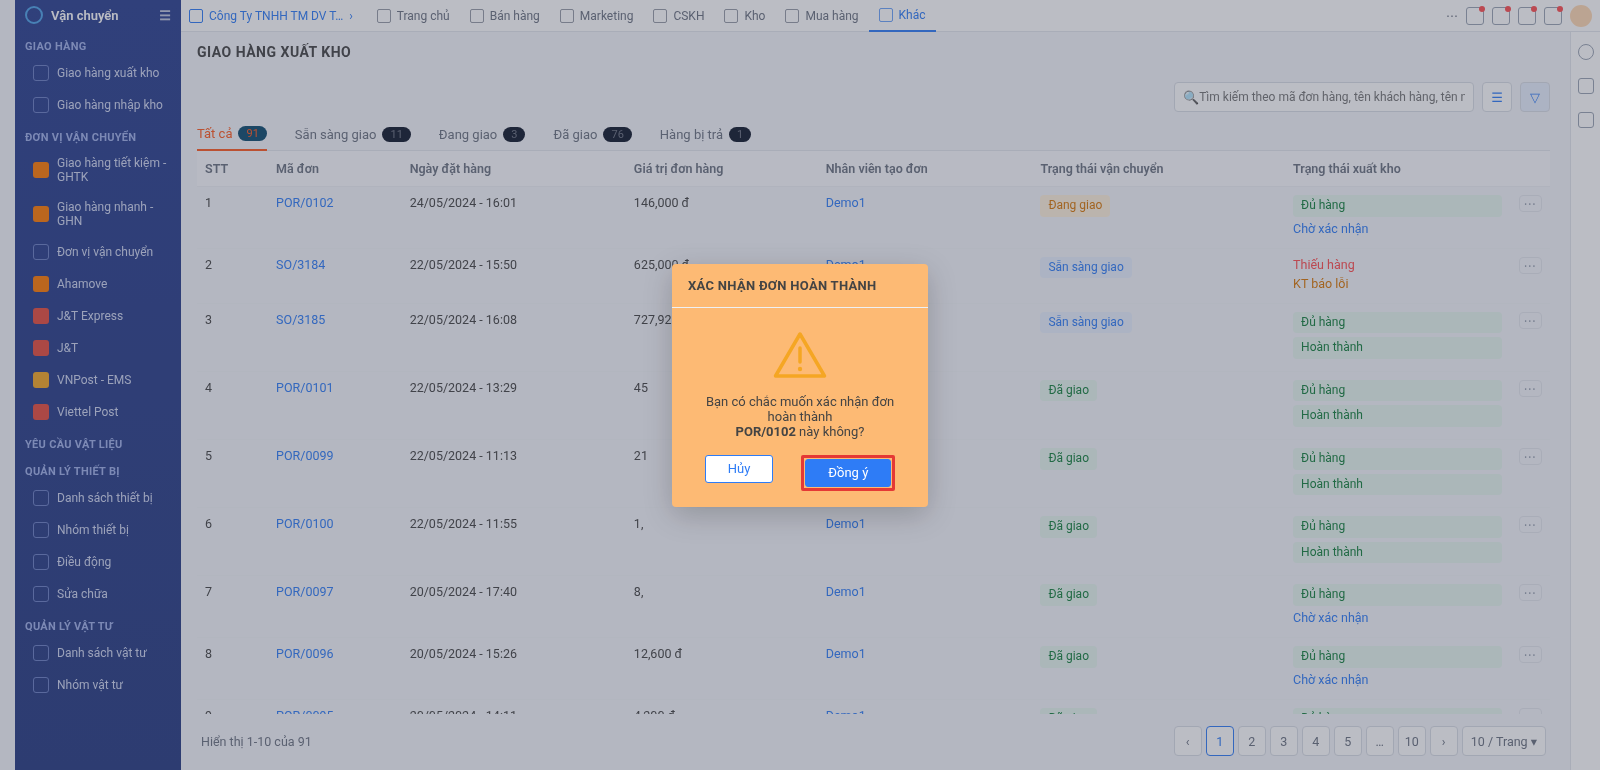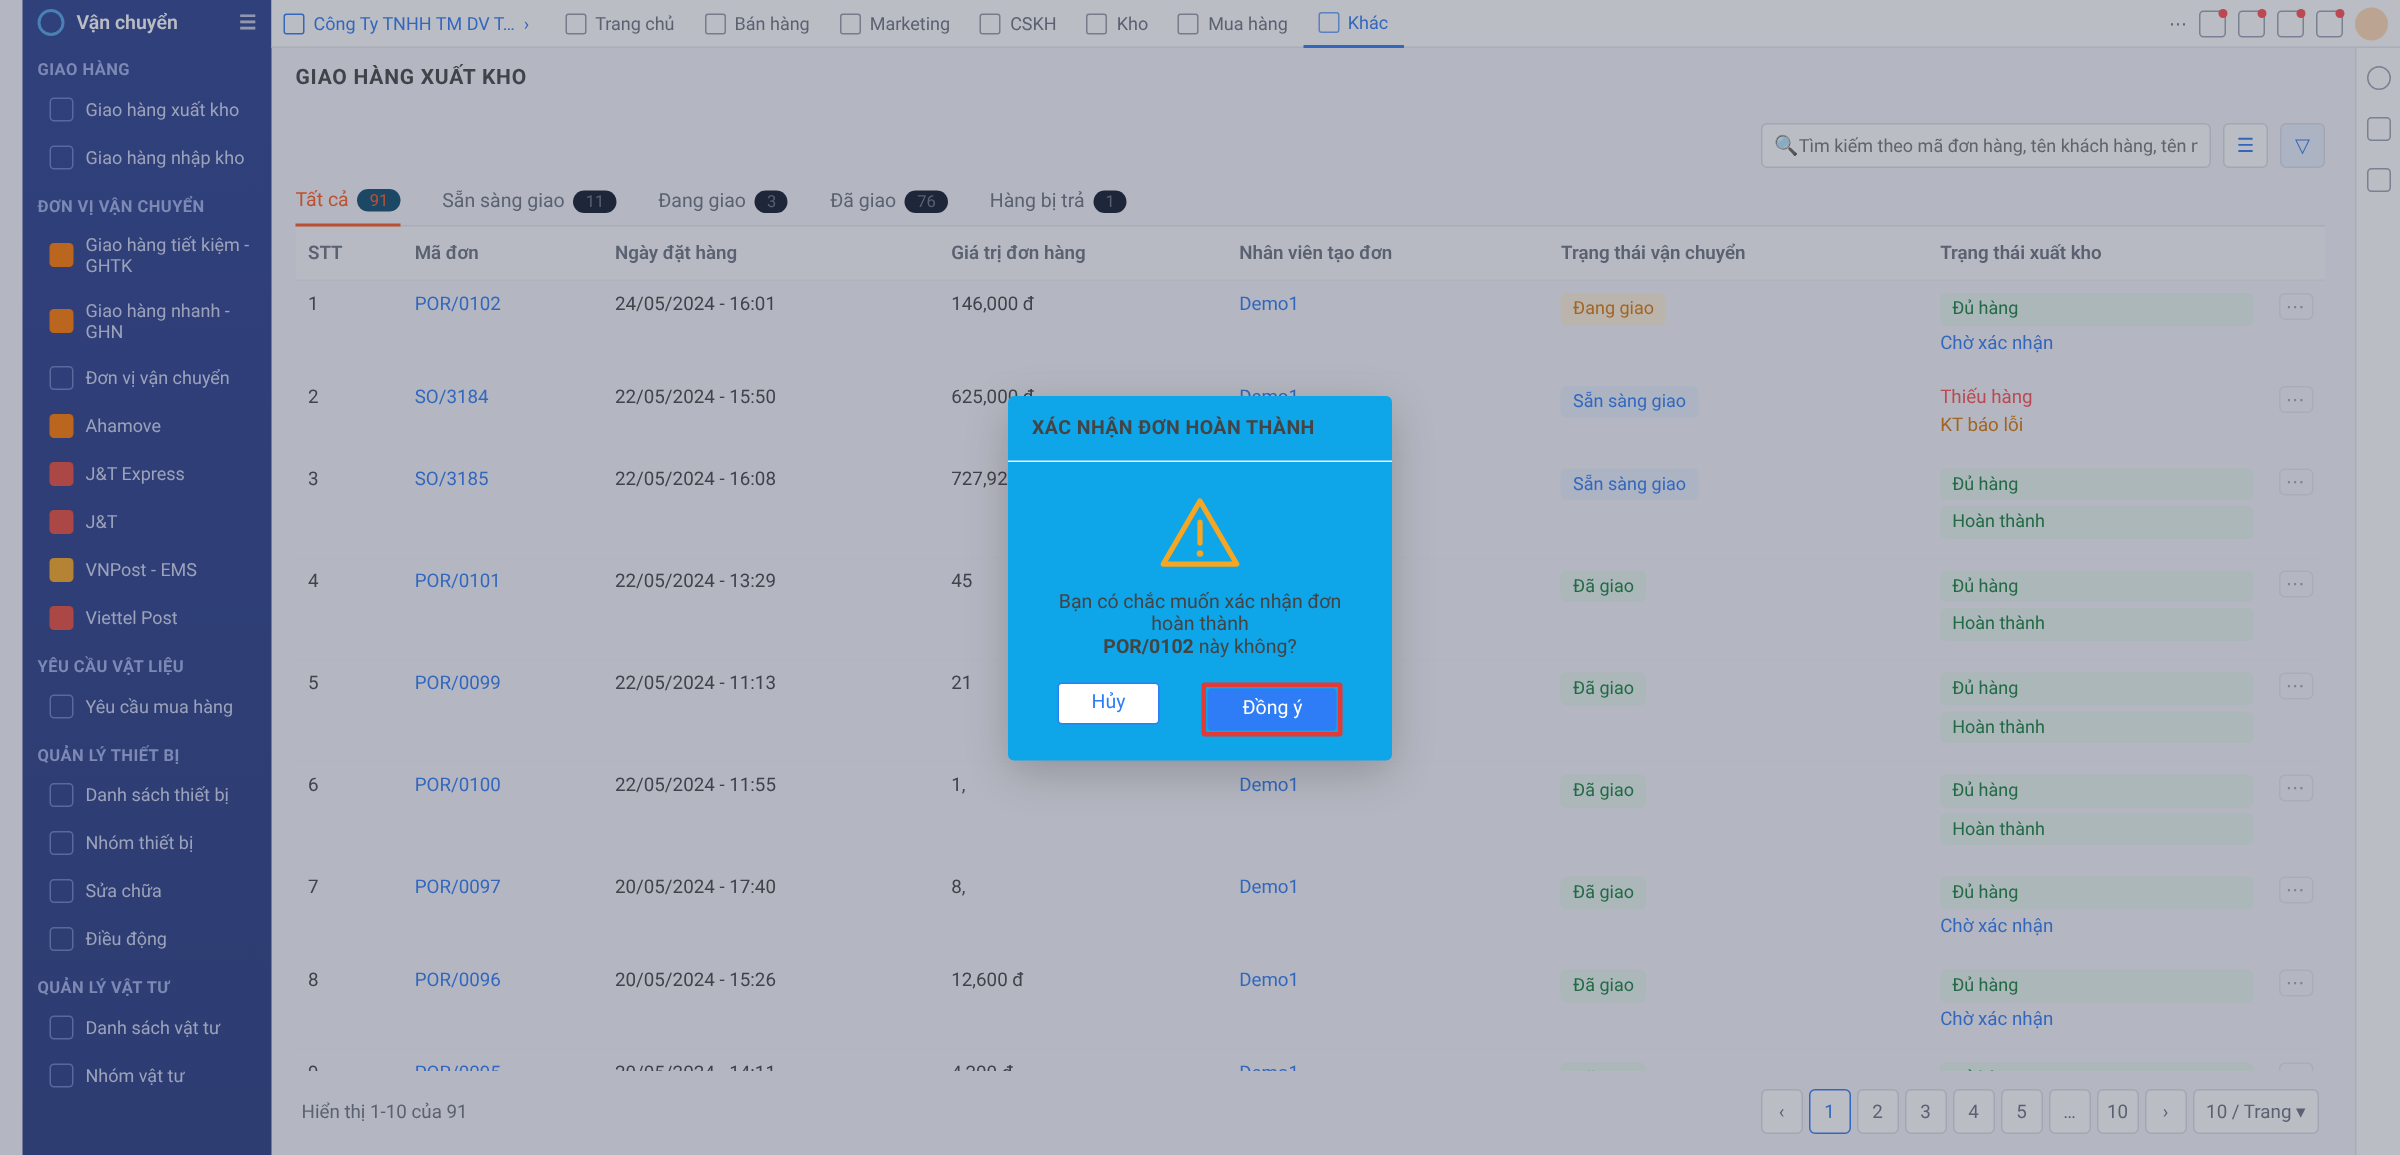--- a/index.html
+++ b/index.html
@@ -74,21 +74,21 @@
 
 
 .footer{ display:flex; align-items:center; padding:12px 4px 14px; font-size:12.5px; color:#6b7280;}
 .pager{ margin-left:auto; display:flex; align-items:center; gap:4px;}
 .pg{ min-width:28px; height:30px; border:1px solid #d9dde5; border-radius:4px; display:flex; align-items:center; justify-content:center; background:#fff; cursor:pointer; padding:0 6px;}
 .pg.active{ border-color:#2e7cf6; color:#2e7cf6;}
 .pg.wide{ padding:0 8px;}
 
 
 .overlay{ position:absolute; inset:0; background:rgba(60,66,87,.35); display:flex; align-items:center; justify-content:center;}
-.modal{ width:256px; background:#0ea5e9; border-radius:4px; box-shadow:0 8px 30px rgba(0,0,0,.2);}
+.modal{ width:256px; background:#fdba74; border-radius:4px; box-shadow:0 8px 30px rgba(0,0,0,.2);}
 .modal-head{ padding:14px 16px; font-weight:700; font-size:13px; border-bottom:1px solid #eef0f4; letter-spacing:.3px;}
 .modal-body{ padding:16px 28px 12px; text-align:center; font-size:13px; color:#444;}
 .warn{ width:56px; height:50px; margin:6px auto 14px; position:relative;}
 .warn svg{width:100%;height:100%;}
 .modal-foot{ display:flex; gap:28px; justify-content:center; padding:4px 14px 16px;}
 .btn{ height:28px; padding:0 22px; border-radius:3px; font-size:13px; cursor:pointer;}
 .btn-outline{ background:#fff; border:1px solid #2e7cf6; color:#2e7cf6;}
 .btn-primary{ background:#2e7cf6; border:1px solid #2e7cf6; color:#fff;}
 .highlight-box{ border:3px solid #e53935; padding:1px; border-radius:2px; display:inline-block;}
 </style>
@@ -140,40 +140,36 @@
         </div>
         <div class="sb-item">
           <span class="sb-ico yellow"></span>
           <span>VNPost - EMS</span>
         </div>
         <div class="sb-item">
           <span class="sb-ico red"></span>
           <span>Viettel Post</span>
         </div>
         <div class="sb-section">YÊU CẦU VẬT LIỆU</div>
-        <div class="sb-item">
-          <span class="sb-ico outline"></span>
-          <span>Yêu cầu mua hàng</span>
-        </div>
         <div class="sb-section">QUẢN LÝ THIẾT BỊ</div>
         <div class="sb-item">
           <span class="sb-ico outline"></span>
           <span>Danh sách thiết bị</span>
         </div>
         <div class="sb-item">
           <span class="sb-ico outline"></span>
           <span>Nhóm thiết bị</span>
         </div>
         <div class="sb-item">
           <span class="sb-ico outline"></span>
+          <span>Điều động</span>
+        </div>
+        <div class="sb-item">
+          <span class="sb-ico outline"></span>
           <span>Sửa chữa</span>
-        </div>
-        <div class="sb-item">
-          <span class="sb-ico outline"></span>
-          <span>Điều động</span>
         </div>
         <div class="sb-section">QUẢN LÝ VẬT TƯ</div>
         <div class="sb-item">
           <span class="sb-ico outline"></span>
           <span>Danh sách vật tư</span>
         </div>
         <div class="sb-item">
           <span class="sb-ico outline"></span>
           <span>Nhóm vật tư</span>
         </div>

